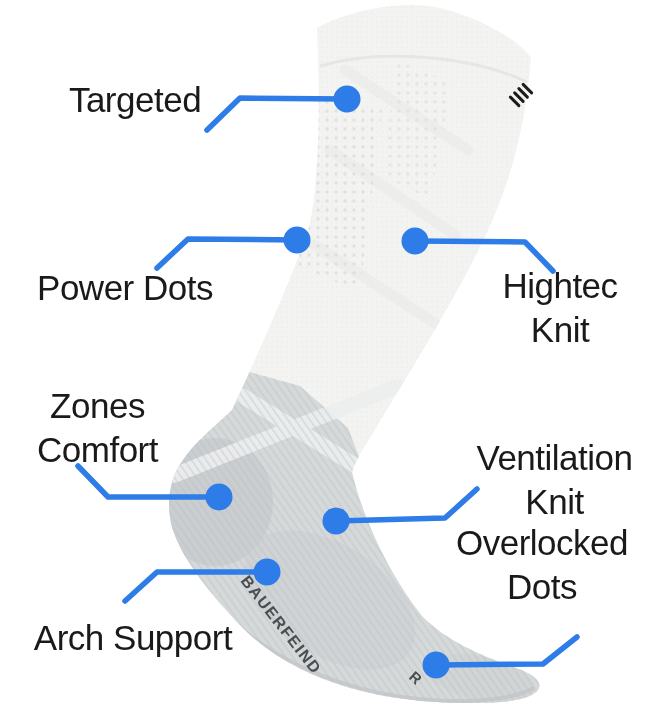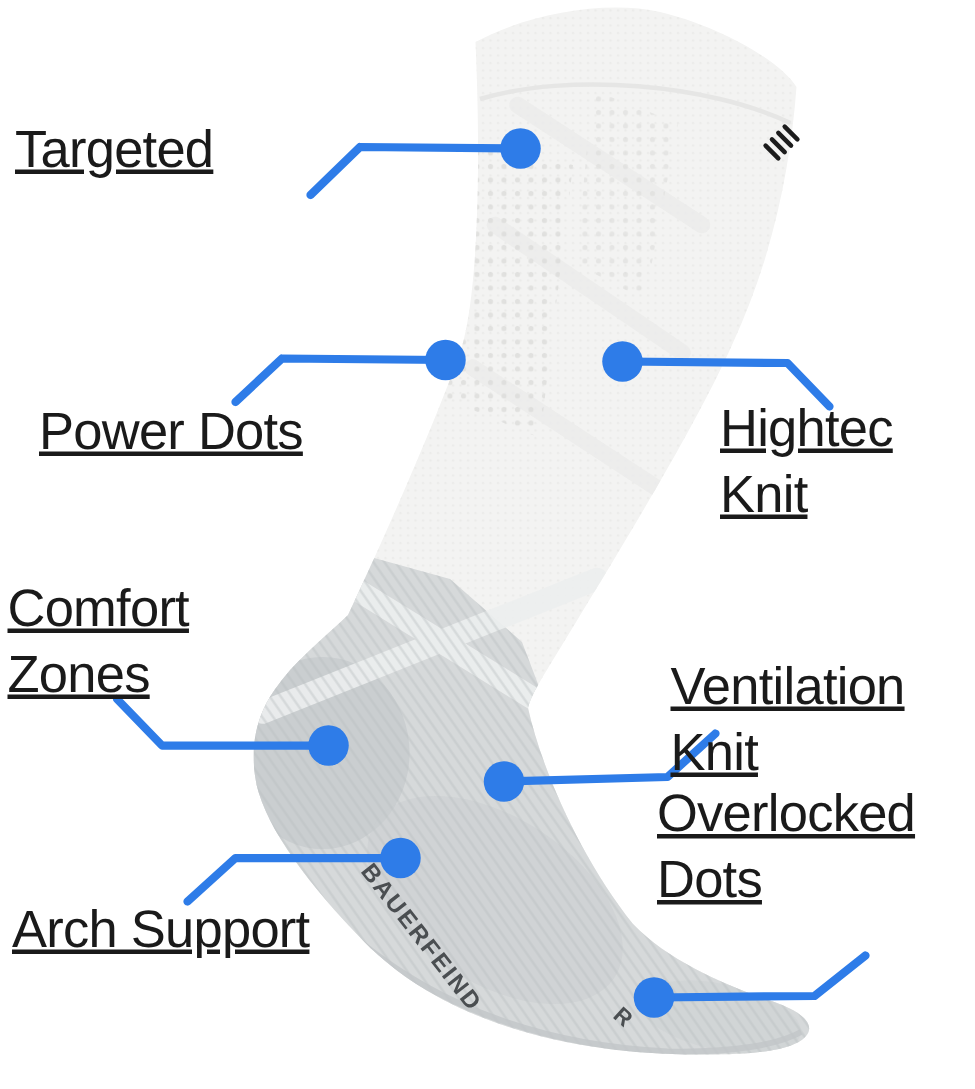--- a/index.html
+++ b/index.html
@@ -2,30 +2,30 @@
 <html><head>
 <meta charset="utf-8">
 <style>
   html,body{margin:0;padding:0;background:#ffffff;}
   .stage{
     position:relative;width:650px;height:726px;background:#ffffff;overflow:hidden;
     font-family:"Liberation Sans",sans-serif;
   }
   .art{position:absolute;left:0;top:0;}
   .callout{
-    position:absolute;text-align:left;color:#1a1a1a;
-    font-size:35px;line-height:1.27;letter-spacing:-0.5px;text-decoration:underline;
+    position:absolute;text-align:center;color:#1a1a1a;
+    font-size:35px;line-height:1.27;letter-spacing:-0.5px;
   }
   .callout .l{display:block;}
   #c-targeted{left:10px;top:78px;width:250px;}
-  #c-powerdots{left:26px;top:266px;width:250px;}
+  #c-powerdots{left:0;top:266px;width:250px;}
   #c-hightec{left:480px;top:264px;width:160px;}
   #c-comfort{left:5px;top:384px;width:185px;}
   #c-ventilation{left:447px;top:436px;width:215px;}
-  #c-arch{left:8px;top:598px;width:250px;}
+  #c-arch{left:8px;top:616px;width:250px;}
   #c-overlocked{left:438px;top:521px;width:208px;}
 </style>
 </head>
 <body>
 
 <div class="stage">
 
   <svg class="art" width="650" height="726" viewBox="0 0 650 726">
     <defs>
       <clipPath id="sockClip">
@@ -144,22 +144,22 @@
   <div class="callout" id="c-powerdots">
     <span class="l">Power Dots</span>
   </div>
 
   <div class="callout" id="c-hightec">
     <span class="l">Hightec</span>
     <span class="l">Knit</span>
   </div>
 
   <div class="callout" id="c-comfort">
+    <span class="l">Zones</span>
     <span class="l">Comfort</span>
-    <span class="l">Zones</span>
   </div>
 
   <div class="callout" id="c-ventilation">
     <span class="l">Ventilation</span>
     <span class="l">Knit</span>
   </div>
 
   <div class="callout" id="c-arch">
     <span class="l">Arch Support</span>
   </div>

